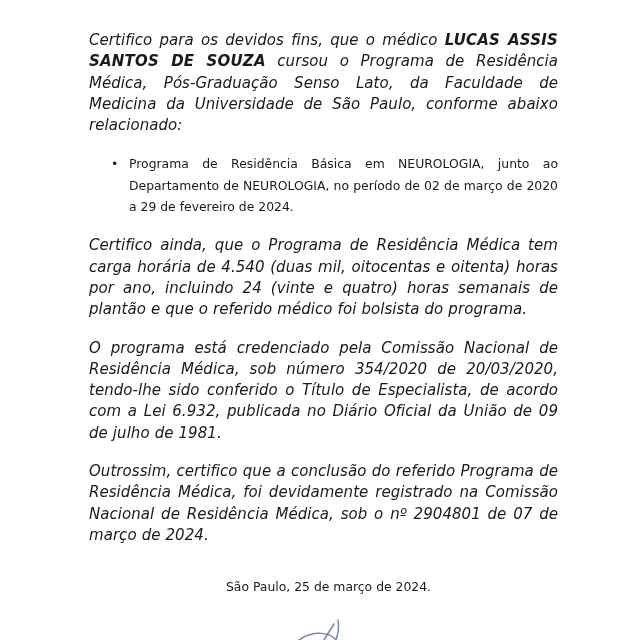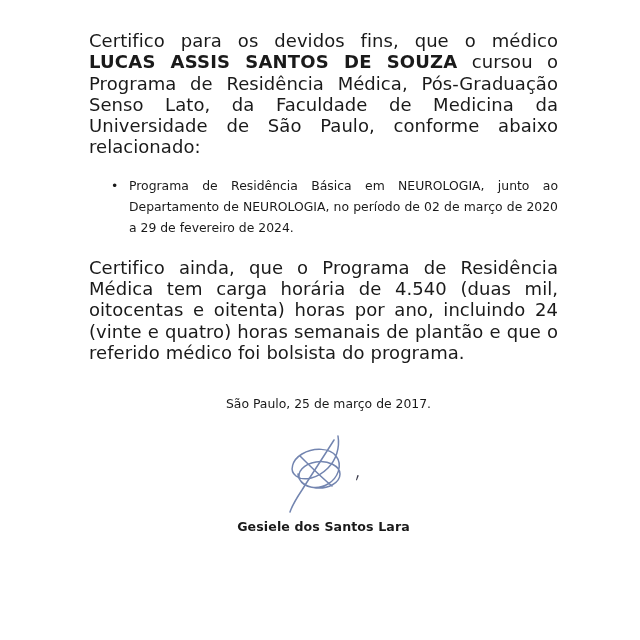--- a/index.html
+++ b/index.html
@@ -18,27 +18,28 @@
   .page {
     position: relative;
     width: 640px;
     height: 640px;
     background: #ffffff;
     box-sizing: border-box;
     padding: 30px 82px 0 89px;
   }
 
   .para {
-    font-size: 18px;
+    font-size: 15px;
     line-height: 21.3px;
     text-align: justify;
     text-justify: inter-word;
     margin: 0 0 17px 0;
     letter-spacing: 0.05px;
     word-spacing: 0.2px;
+    font-style: italic;
   }
 
   .para.tight {
     margin-bottom: 15px;
   }
 
   strong.name {
     font-weight: bold;
     letter-spacing: 0.2px;
   }
@@ -101,23 +102,25 @@
 <div class="page">
 
   <p class="para"><span>Certifico para os devidos fins, que o médico </span><strong class="name">LUCAS ASSIS SANTOS DE SOUZA</strong><span> cursou o Programa de Residência Médica, Pós-Graduação Senso Lato, da Faculdade de Medicina da Universidade de São Paulo, conforme abaixo relacionado:</span></p>
 
   <ul class="bullet-list">
     <li><span class="bullet-dot">•</span><span>Programa de Residência Básica em NEUROLOGIA, junto ao Departamento de NEUROLOGIA, no período de 02 de março de 2020 a 29 de fevereiro de 2024.</span></li>
   </ul>
 
   <p class="para">Certifico ainda, que o Programa de Residência Médica tem carga horária de 4.540 (duas mil, oitocentas e oitenta) horas por ano, incluindo 24 (vinte e quatro) horas semanais de plantão e que o referido médico foi bolsista do programa.</p>
 
+  <p class="para">O programa está credenciado pela Comissão Nacional de Residência Médica, sob número 354/2020 de 20/03/2020, tendo-lhe sido conferido o Título de Especialista, de acordo com a Lei 6.932, publicada no Diário Oficial da União de 09 de julho de 1981.</p>
 
+  <p class="para tight">Outrossim, certifico que a conclusão do referido Programa de Residência Médica, foi devidamente registrado na Comissão Nacional de Residência Médica, sob o nº 2904801 de 07 de março de 2024.</p>
 
-  <p class="date-line">São Paulo, 25 de março de 2017.</p>
+  <p class="date-line">São Paulo, 25 de março de 2024.</p>
 
   <div class="signature-block">
     <svg class="signature-svg" width="120" height="92" viewBox="0 0 120 92">
       <g fill="none" stroke="#7385b0" stroke-width="1.5" stroke-linecap="round" stroke-linejoin="round">
         <path d="M74 10 C 76 22, 72 34, 64 42 C 54 52, 40 56, 32 50 C 25 45, 28 34, 38 28 C 50 21, 66 22, 72 30 C 79 39, 74 52, 64 58 C 54 64, 40 62, 36 54 C 32 46, 40 38, 52 36 C 64 34, 76 40, 76 48 C 76 57, 64 63, 52 62 C 42 61, 34 55, 34 48"></path>
         <path d="M70 14 C 60 30, 48 48, 38 64 C 32 73, 28 80, 26 86"></path>
         <path d="M36 30 C 46 40, 58 52, 68 60"></path>
       </g>
       <path d="M92 54 l1.4 -5 l1.4 0.6 l-2.0 4.8 z" fill="#3a3a4a"></path>
     </svg>

